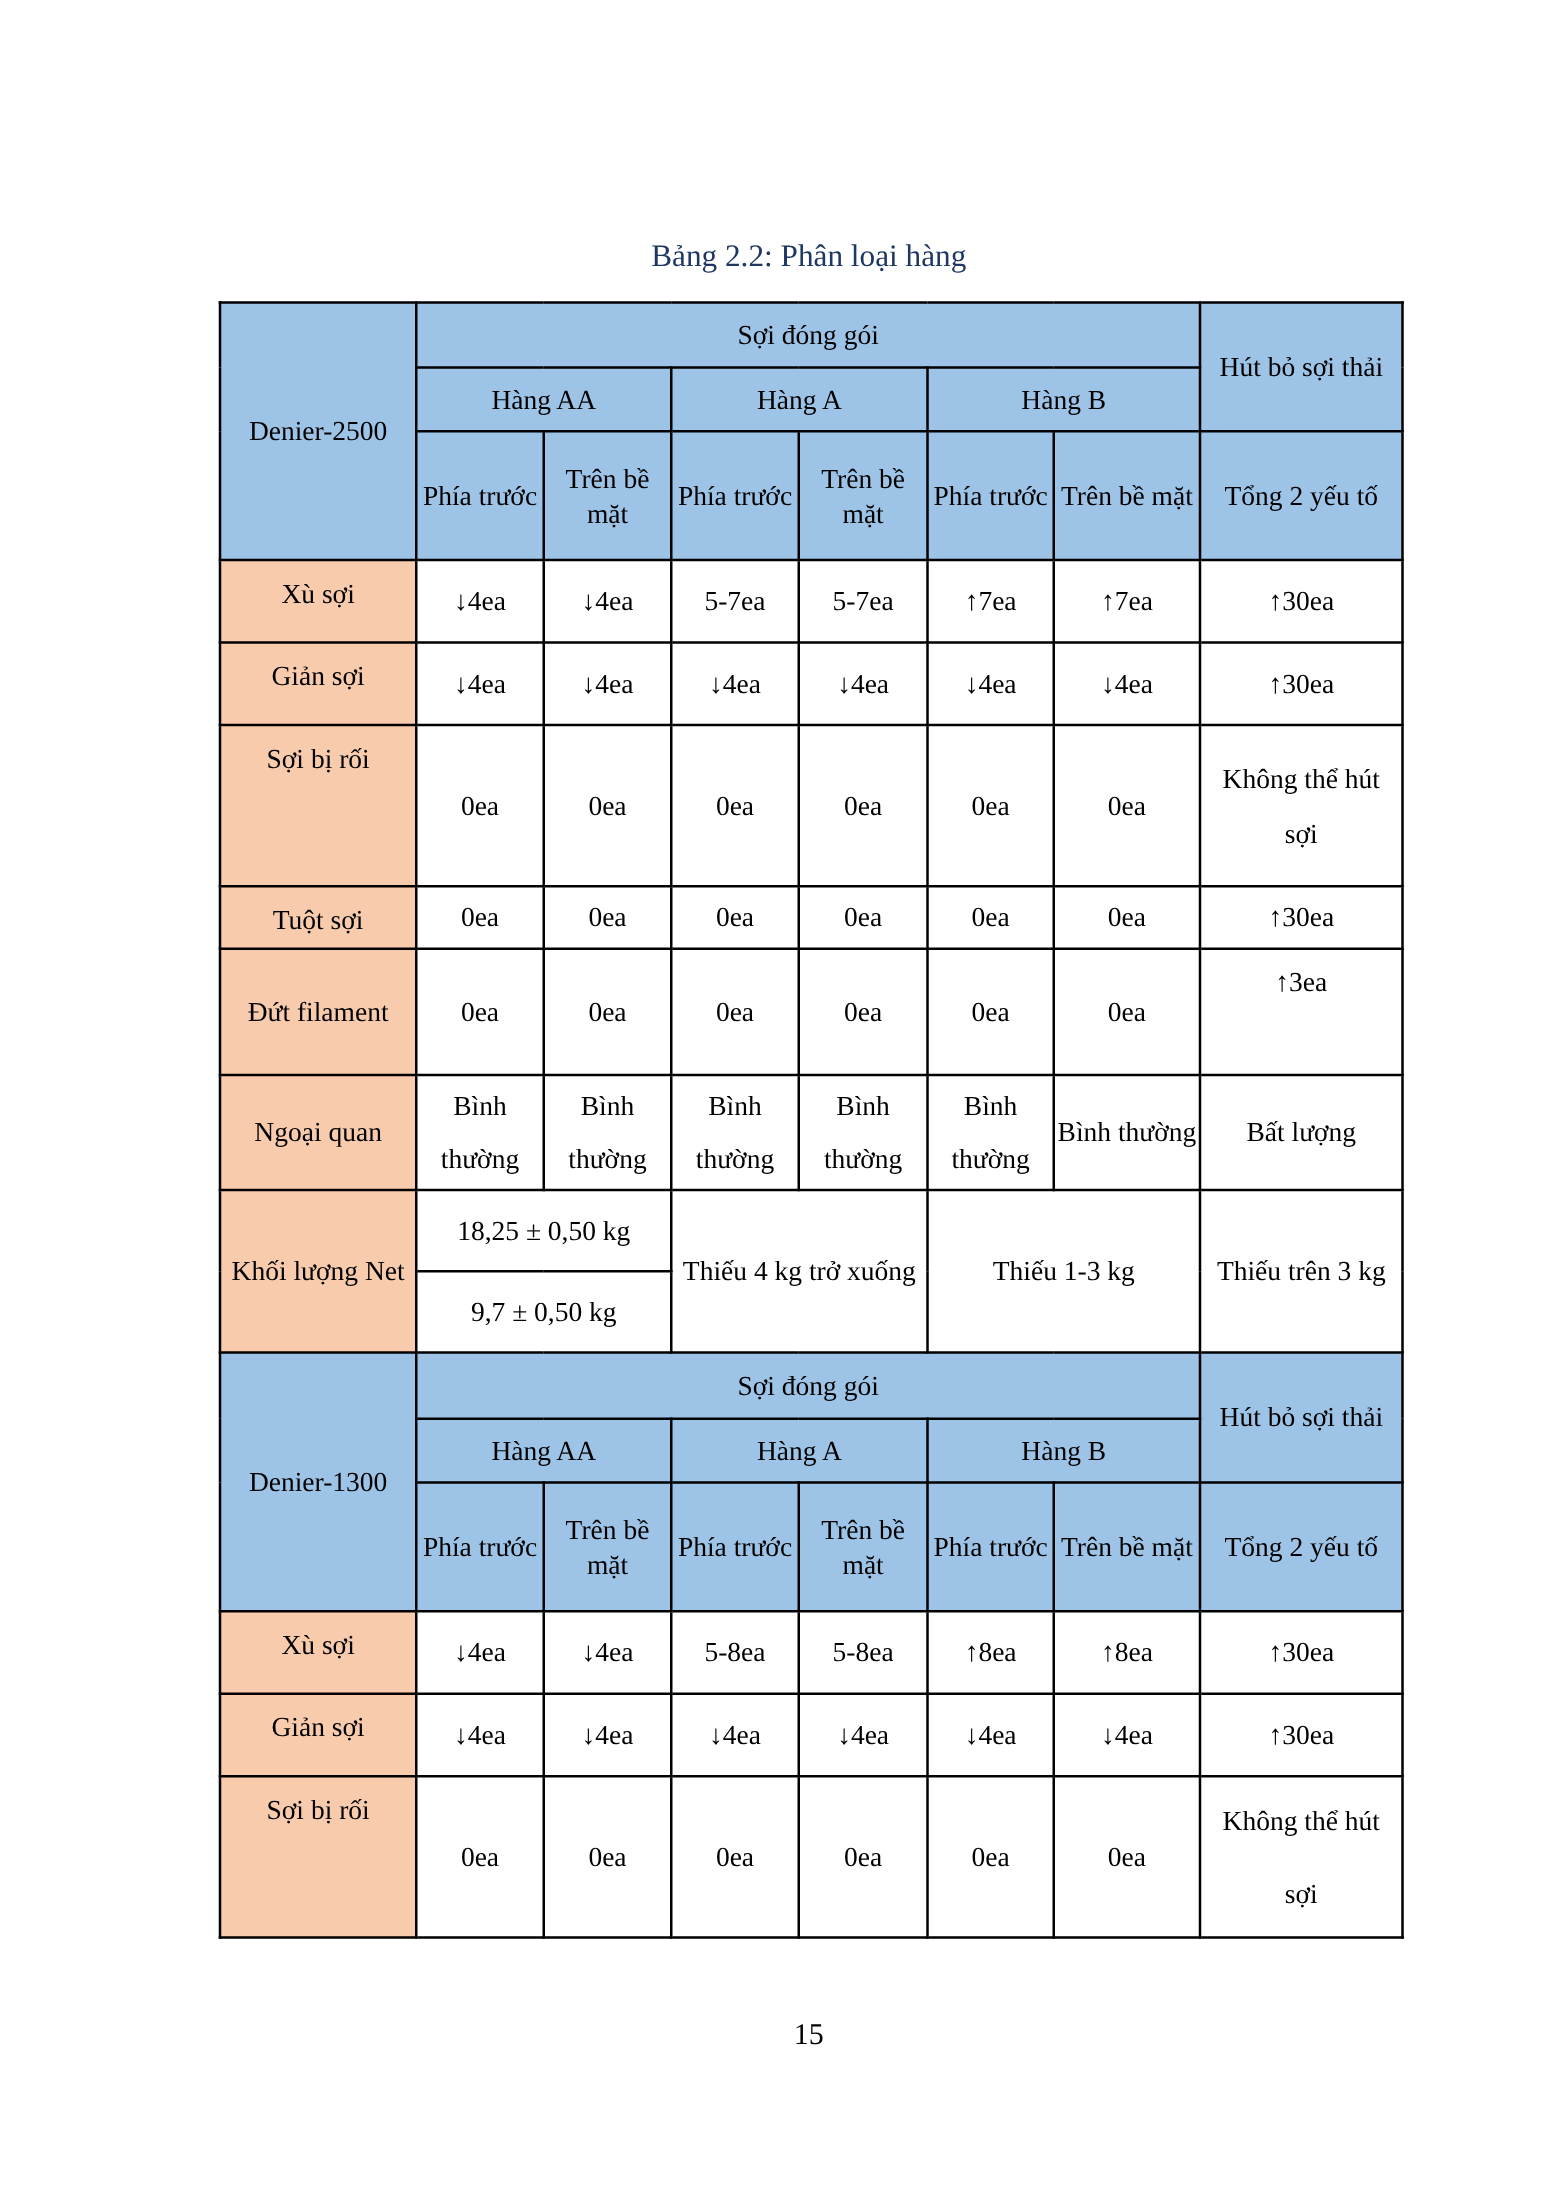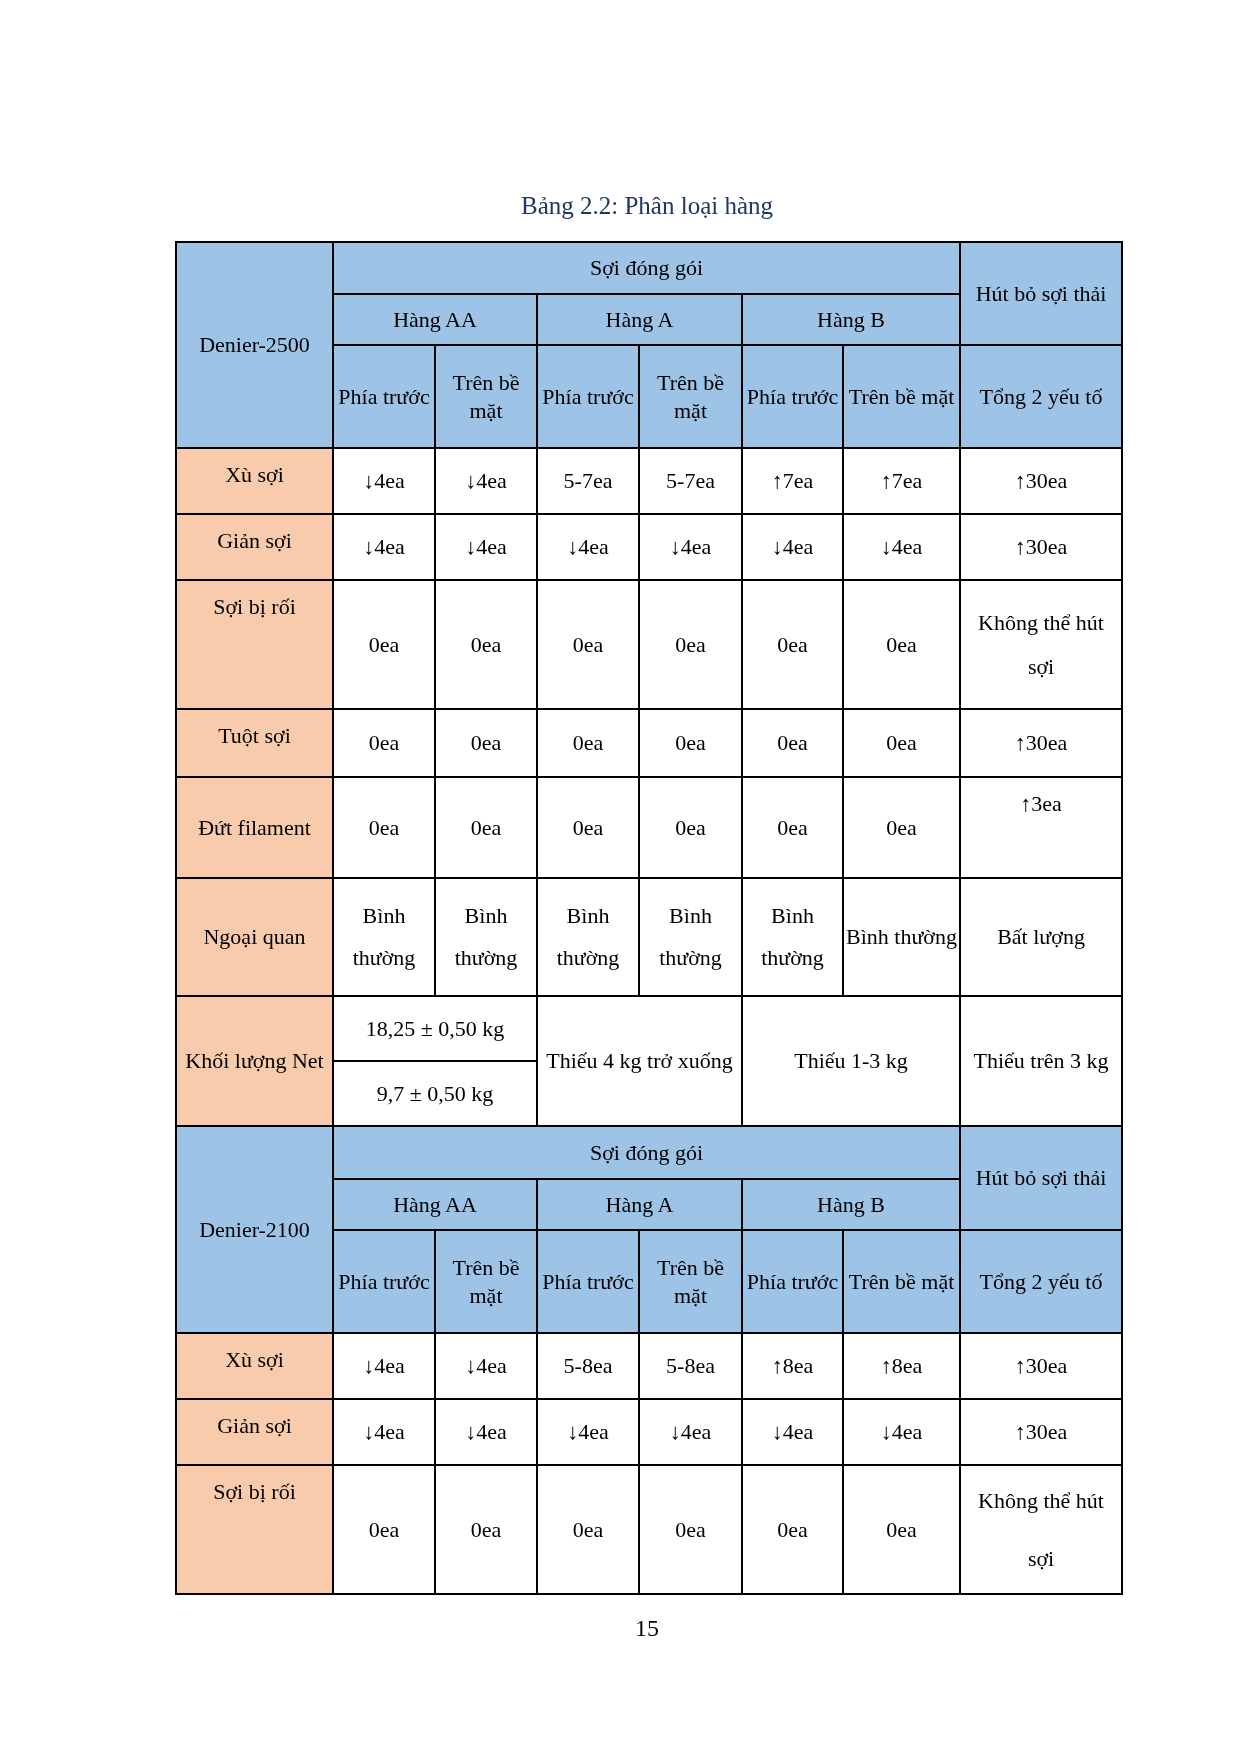--- a/index.html
+++ b/index.html
@@ -79,41 +79,41 @@
   <tr style="height:129px">
     <td class="rowh top">Sợi bị rối</td>
     <td class="val">0ea</td>
     <td class="val">0ea</td>
     <td class="val">0ea</td>
     <td class="val">0ea</td>
     <td class="val">0ea</td>
     <td class="val">0ea</td>
     <td class="val tall-lh" style="line-height:2.6">Không thể hút sợi</td>
   </tr>
-  <tr style="height:68px">
+  <tr style="height:50px">
     <td class="rowh top">Tuột sợi</td>
     <td class="val">0ea</td>
     <td class="val">0ea</td>
     <td class="val">0ea</td>
     <td class="val">0ea</td>
     <td class="val">0ea</td>
     <td class="val">0ea</td>
     <td class="val">↑30ea</td>
   </tr>
   <tr style="height:101px">
     <td class="rowh tall-lh" style="line-height:1.9">Đứt filament</td>
     <td class="val">0ea</td>
     <td class="val">0ea</td>
     <td class="val">0ea</td>
     <td class="val">0ea</td>
     <td class="val">0ea</td>
     <td class="val">0ea</td>
     <td class="val top" style="padding-top:20px">↑3ea</td>
   </tr>
-  <tr style="height:118px">
+  <tr style="height:92px">
     <td class="rowh">Ngoại quan</td>
     <td class="val" style="line-height:1.9">Bình thường</td>
     <td class="val" style="line-height:1.9">Bình thường</td>
     <td class="val" style="line-height:1.9">Bình thường</td>
     <td class="val" style="line-height:1.9">Bình thường</td>
     <td class="val" style="line-height:1.9">Bình thường</td>
     <td class="val" style="line-height:1.9">Bình thường</td>
     <td class="val">Bất lượng</td>
   </tr>
   <tr style="height:65px">
@@ -121,21 +121,21 @@
     <td class="val" colspan="2">18,25 ± 0,50 kg</td>
     <td class="val" colspan="2" rowspan="2" style="line-height:1.9">Thiếu 4 kg trở xuống</td>
     <td class="val" colspan="2" rowspan="2">Thiếu 1-3 kg</td>
     <td class="val" rowspan="2">Thiếu trên 3 kg</td>
   </tr>
   <tr style="height:65px">
     <td class="val" colspan="2">9,7 ± 0,50 kg</td>
   </tr>
 
   <tr style="height:53px">
-    <td class="hdr" rowspan="3">Denier-2100</td>
+    <td class="hdr" rowspan="3">Denier-1300</td>
     <td class="hdr" colspan="6">Sợi đóng gói</td>
     <td class="hdr" rowspan="2" style="line-height:2">Hút bỏ sợi thải</td>
   </tr>
   <tr style="height:51px">
     <td class="hdr" colspan="2">Hàng AA</td>
     <td class="hdr" colspan="2">Hàng A</td>
     <td class="hdr" colspan="2">Hàng B</td>
   </tr>
   <tr style="height:103px">
     <td class="hdr">Phía trước</td>

